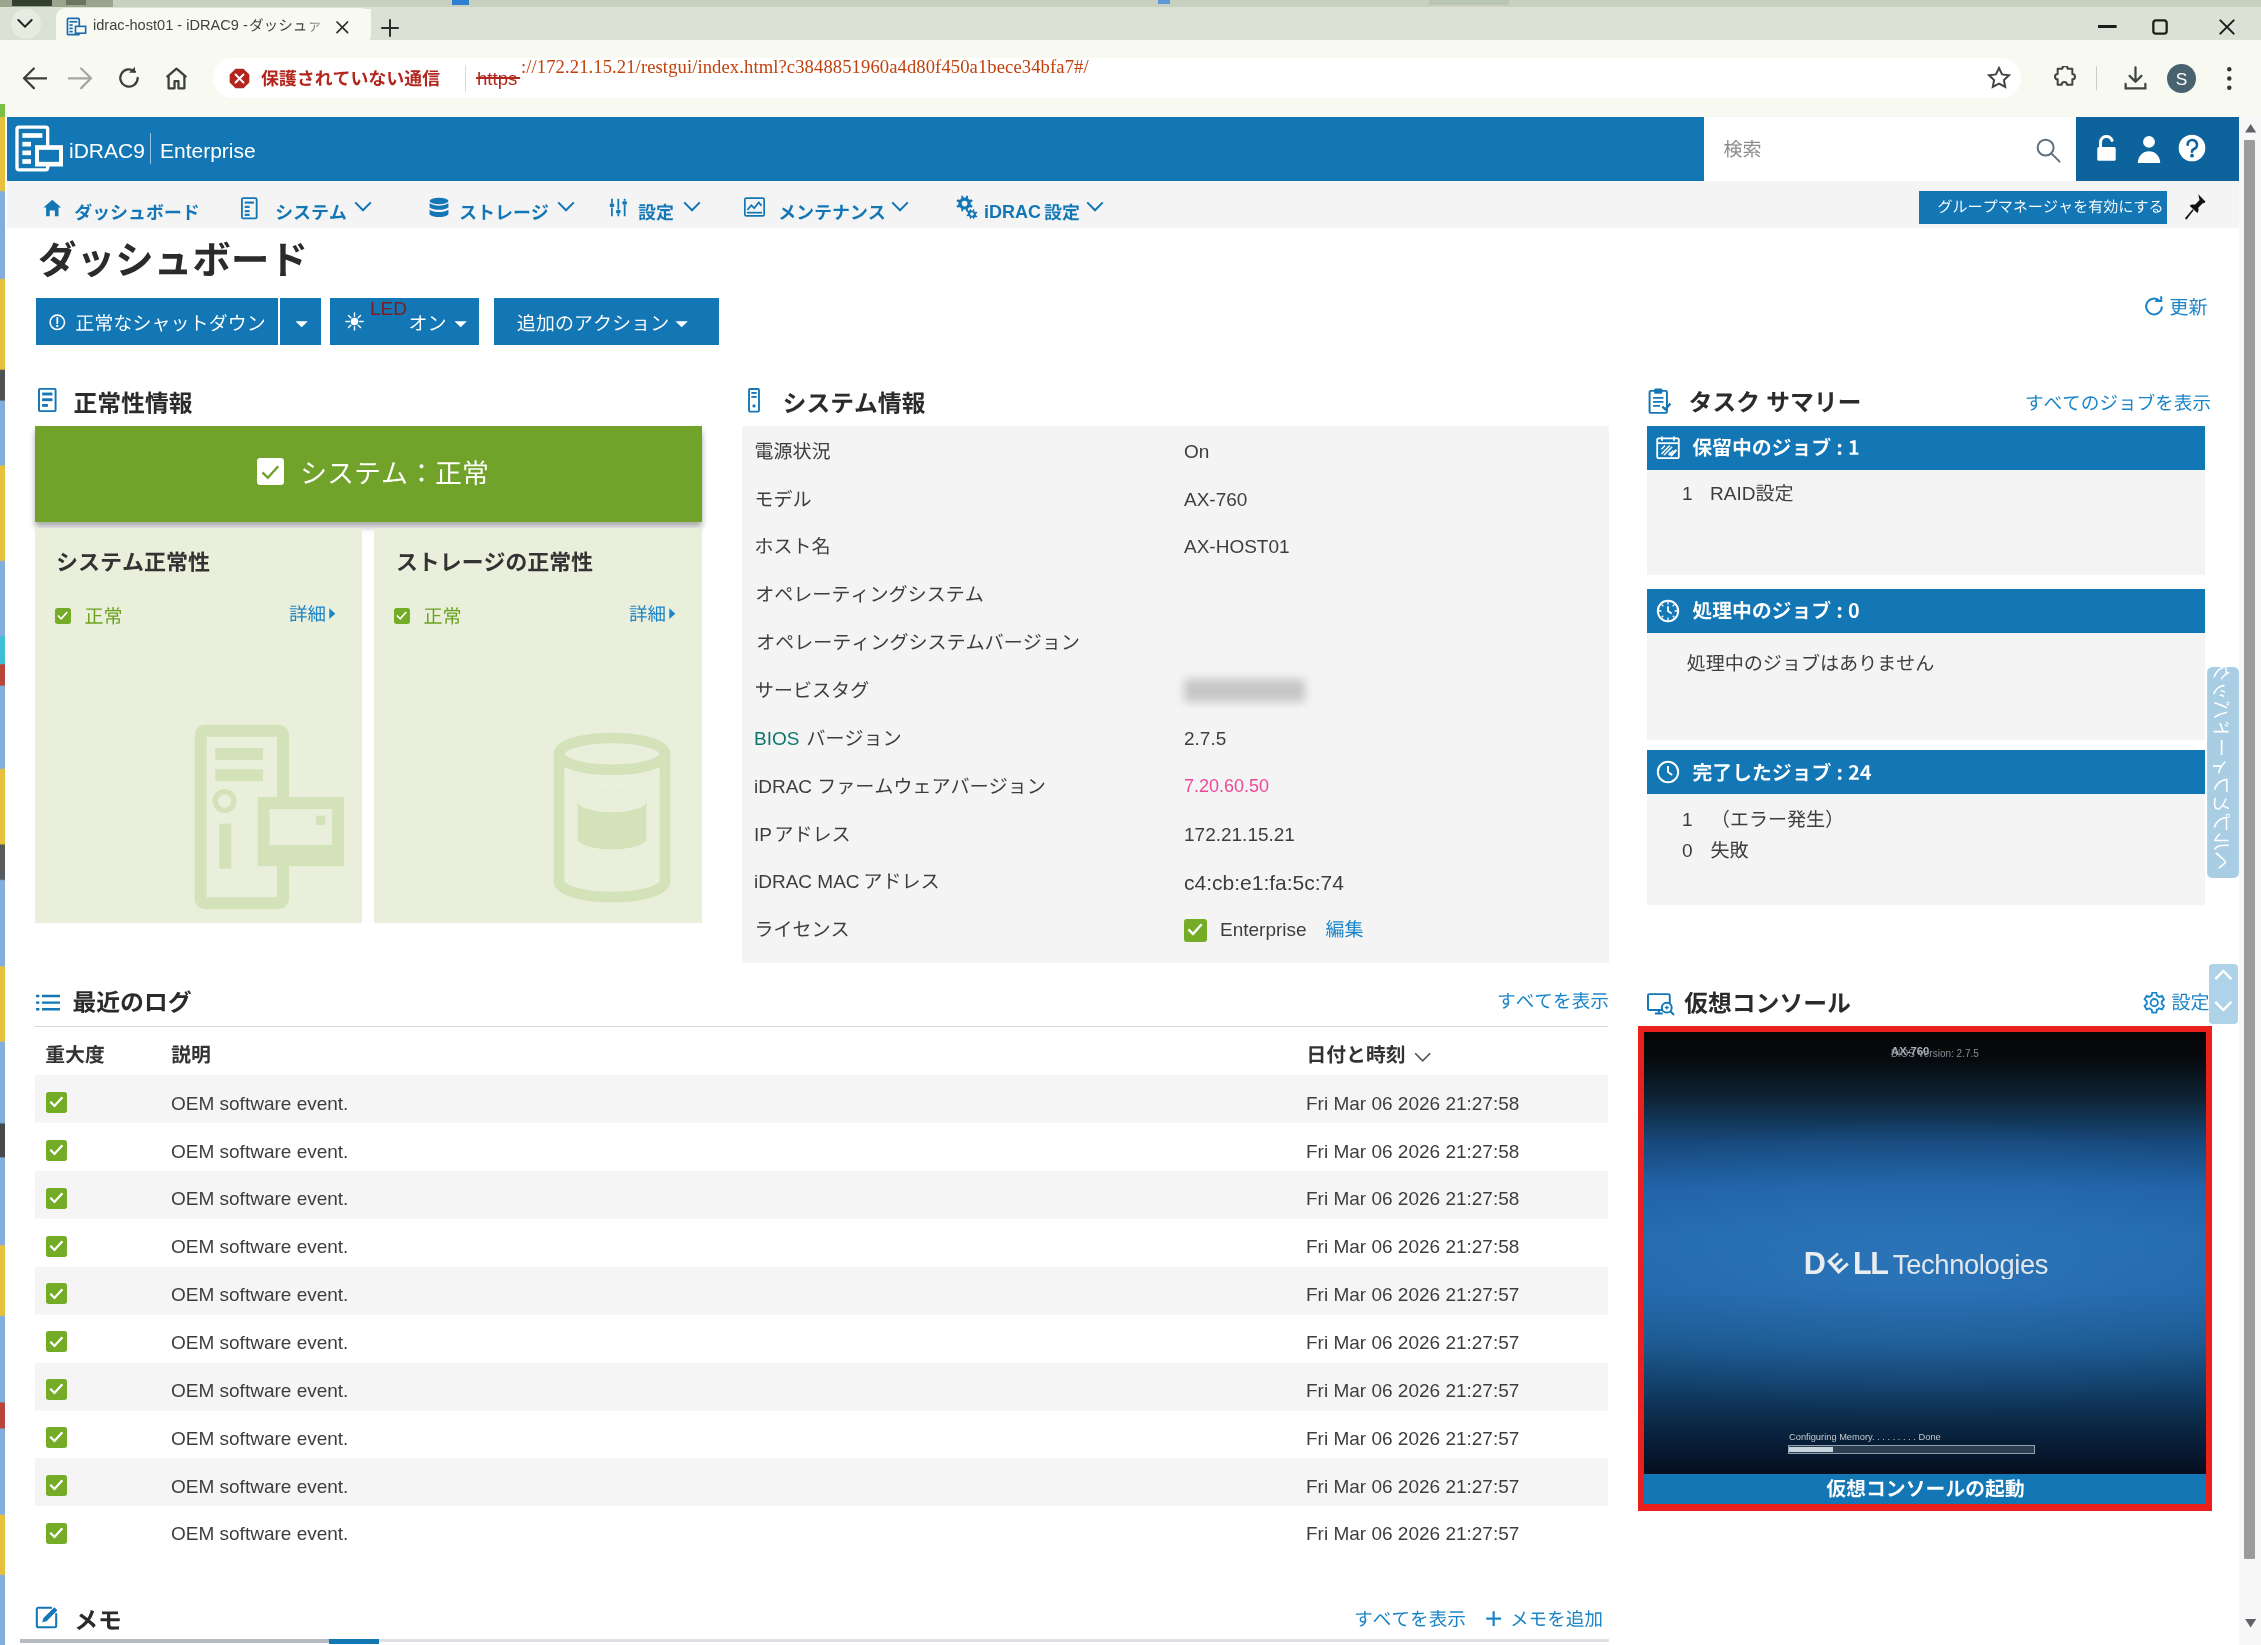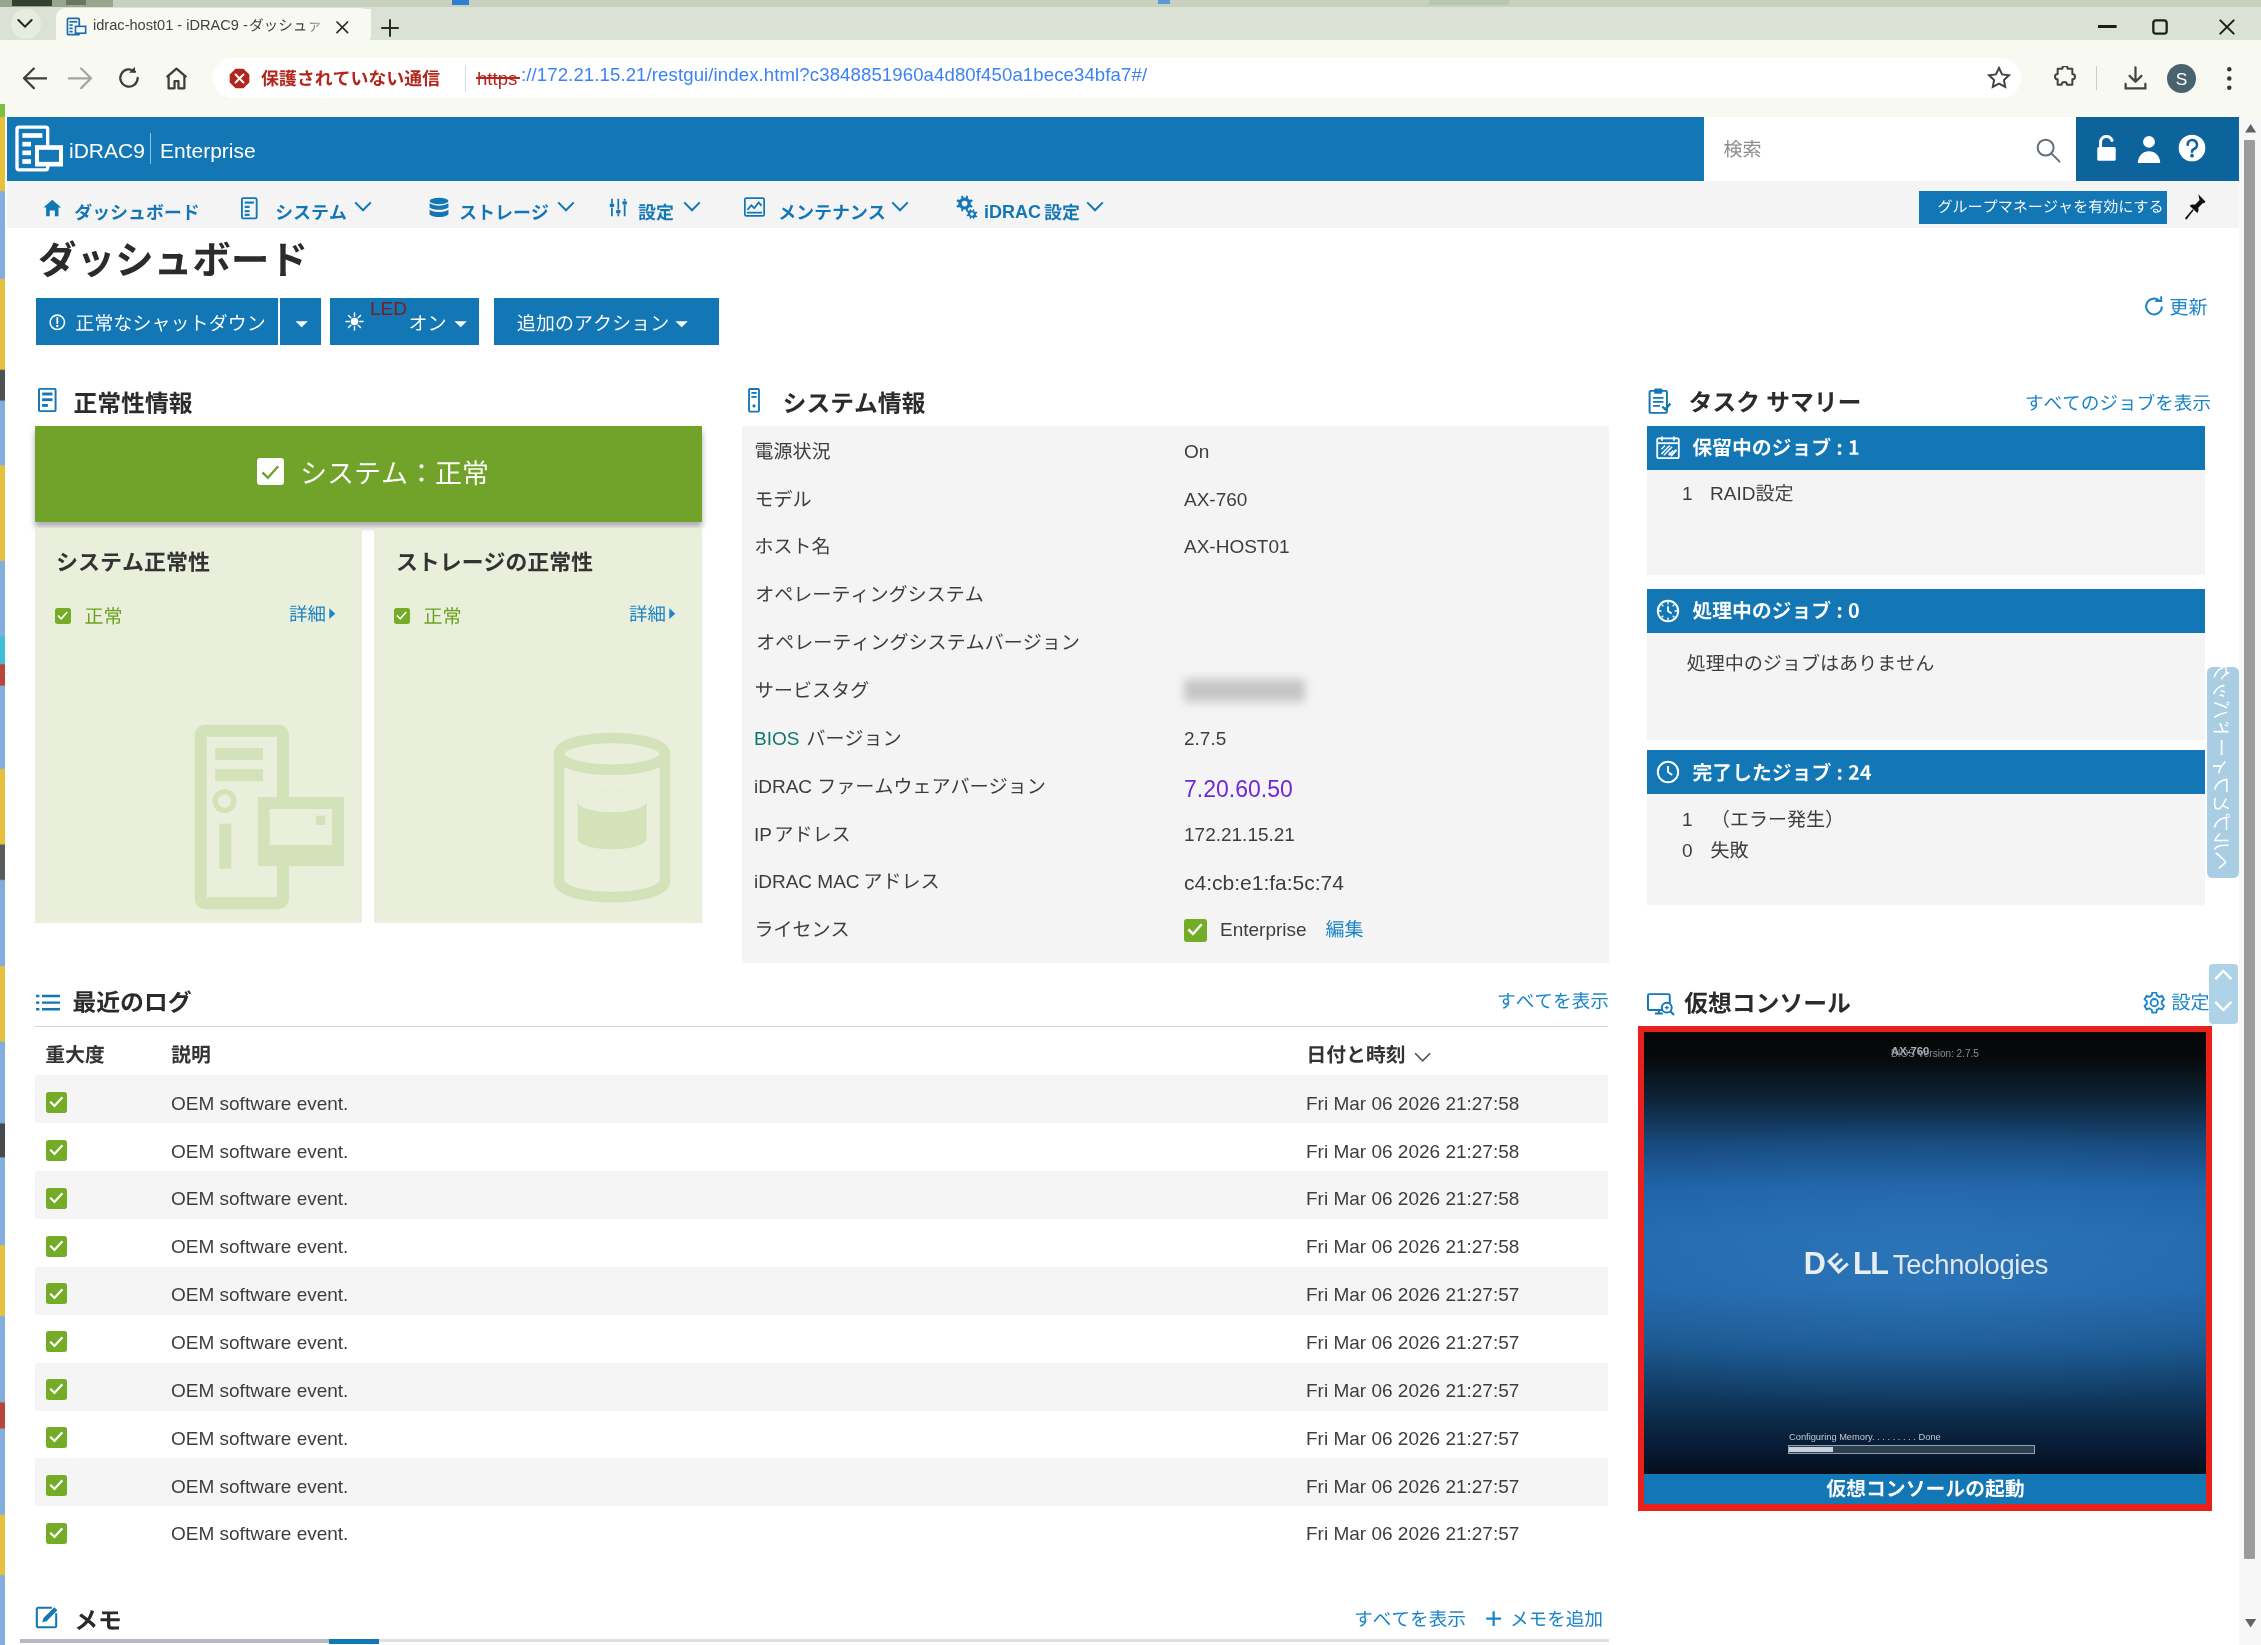--- a/index.html
+++ b/index.html
@@ -256,21 +256,21 @@
       <use href="#g10" x="4000"></use>
       <use href="#g11" x="5000"></use>
       <use href="#g12" x="6000"></use>
       <use href="#g11" x="7000"></use>
       <use href="#g13" x="8000"></use>
       <use href="#g14" x="9000"></use>
     </svg>
     <div style="position:absolute;left:465px;top:65px;width:1.3px;height:26.6px;background:#dadce0;"></div>
     <div style="position:absolute;left:477px;top:68px;font-size:18.6px;color:#b3261e;">https</div>
     <div style="position:absolute;left:476px;top:77px;width:44px;height:2px;background:#b3261e;"></div>
-    <div style="position:absolute;left:521px;top:64px;font-size:18.6px;letter-spacing:0.1px;color:#3b82f6;">://172.21.15.21/restgui/index.html?c3848851960a4d80f450a1bece34bfa7#/</div>
+    <div style="position:absolute;left:521px;top:56px;font-size:18.6px;letter-spacing:0.1px;color:#c2410c;font-family:Liberation Serif, serif;">://172.21.15.21/restgui/index.html?c3848851960a4d80f450a1bece34bfa7#/</div>
     <svg style="position:absolute;left:1987px;top:66px" width="24" height="24" viewBox="0 0 36 36">
       <path d="M18 3l4.6 9.6 10.4 1.4-7.6 7.2 1.9 10.3L18 26.6 8.7 31.5l1.9-10.3L3 14l10.4-1.4z" fill="none" stroke="#40463f" stroke-width="3"></path>
     </svg>
     <svg style="position:absolute;left:2053px;top:66px" width="24" height="24" viewBox="0 0 36 36">
       <path d="M14 4a4 4 0 0 1 8 0h7v8a4 4 0 0 1 0 8v8h-8a4 4 0 0 0-8 0H7v-8a4 4 0 0 1 0-8V4z" fill="none" stroke="#40463f" stroke-width="3" stroke-linejoin="round"></path>
     </svg>
     <div style="position:absolute;left:2096px;top:66px;width:1.3px;height:24px;background:#c9cfc5;"></div>
     <svg style="position:absolute;left:2123px;top:66px" width="25" height="25" viewBox="0 0 38 38">
       <path d="M19 2v22M10 15l9 9 9-9" stroke="#40463f" stroke-width="3.4" fill="none" stroke-linejoin="round" stroke-linecap="round"></path>
       <path d="M4 27v7h30v-7" stroke="#40463f" stroke-width="3.4" fill="none" stroke-linecap="round"></path>
@@ -745,21 +745,21 @@
       <use href="#g81" x="3000"></use>
       <use href="#g53" x="4000"></use>
       <use href="#g102" x="5000"></use>
       <use href="#g59" x="6000"></use>
       <use href="#g97" x="7000"></use>
       <use href="#g37" x="8000"></use>
       <use href="#g41" x="9000"></use>
       <use href="#g61" x="10000"></use>
       <use href="#g54" x="11000"></use>
     </svg>
-    <div style="position:absolute;left:1184px;top:776px;font-size:23px;color:#6d28d9;">7.20.60.50</div>
+    <div style="position:absolute;left:1184px;top:776px;font-size:18px;color:#ec4899;">7.20.60.50</div>
     <div style="position:absolute;left:754px;top:824px;font-size:19px;color:#3d3d3d;">IP</div>
     <svg class="jt " style="left:774px;top:822px;width:77px;height:24px;" viewBox="0 -1000 4000 1260" fill="#3d3d3d">
       <use href="#g59"></use>
       <use href="#g103" x="1000"></use>
       <use href="#g95" x="2000"></use>
       <use href="#g79" x="3000"></use>
     </svg>
     <div style="position:absolute;left:1184px;top:824px;font-size:19px;color:#3d3d3d;">172.21.15.21</div>
     <div style="position:absolute;left:754px;top:871px;font-size:19px;color:#3d3d3d;">iDRAC MAC</div>
     <svg class="jt " style="left:863px;top:869px;width:77px;height:24px;" viewBox="0 -1000 4000 1260" fill="#3d3d3d">

